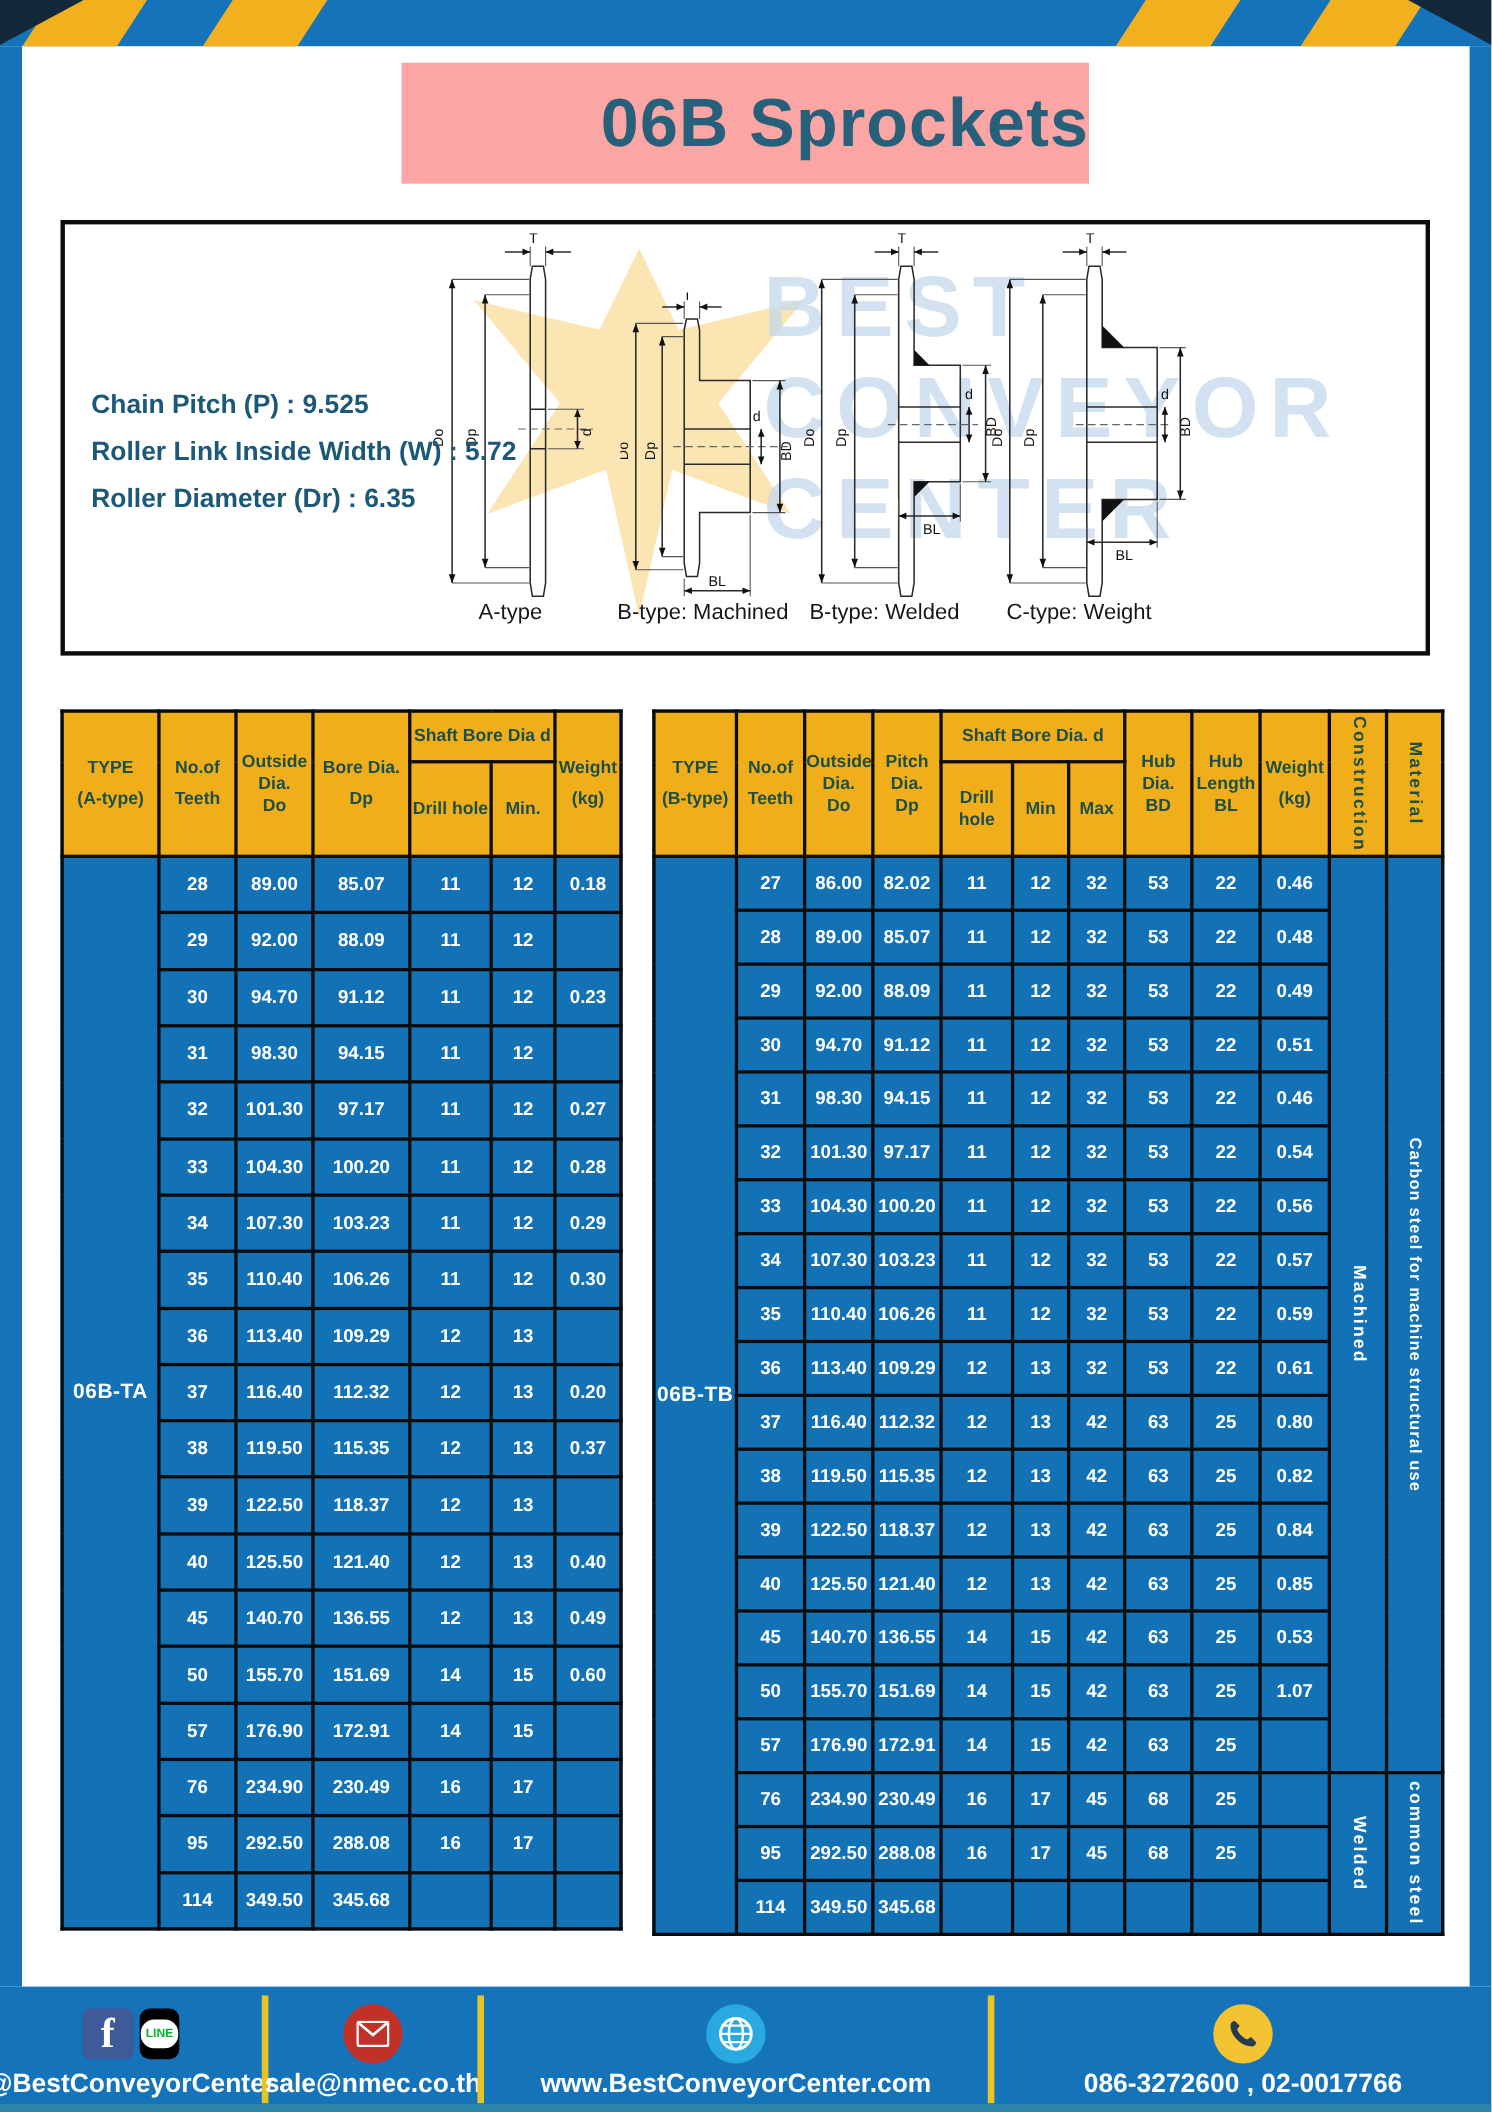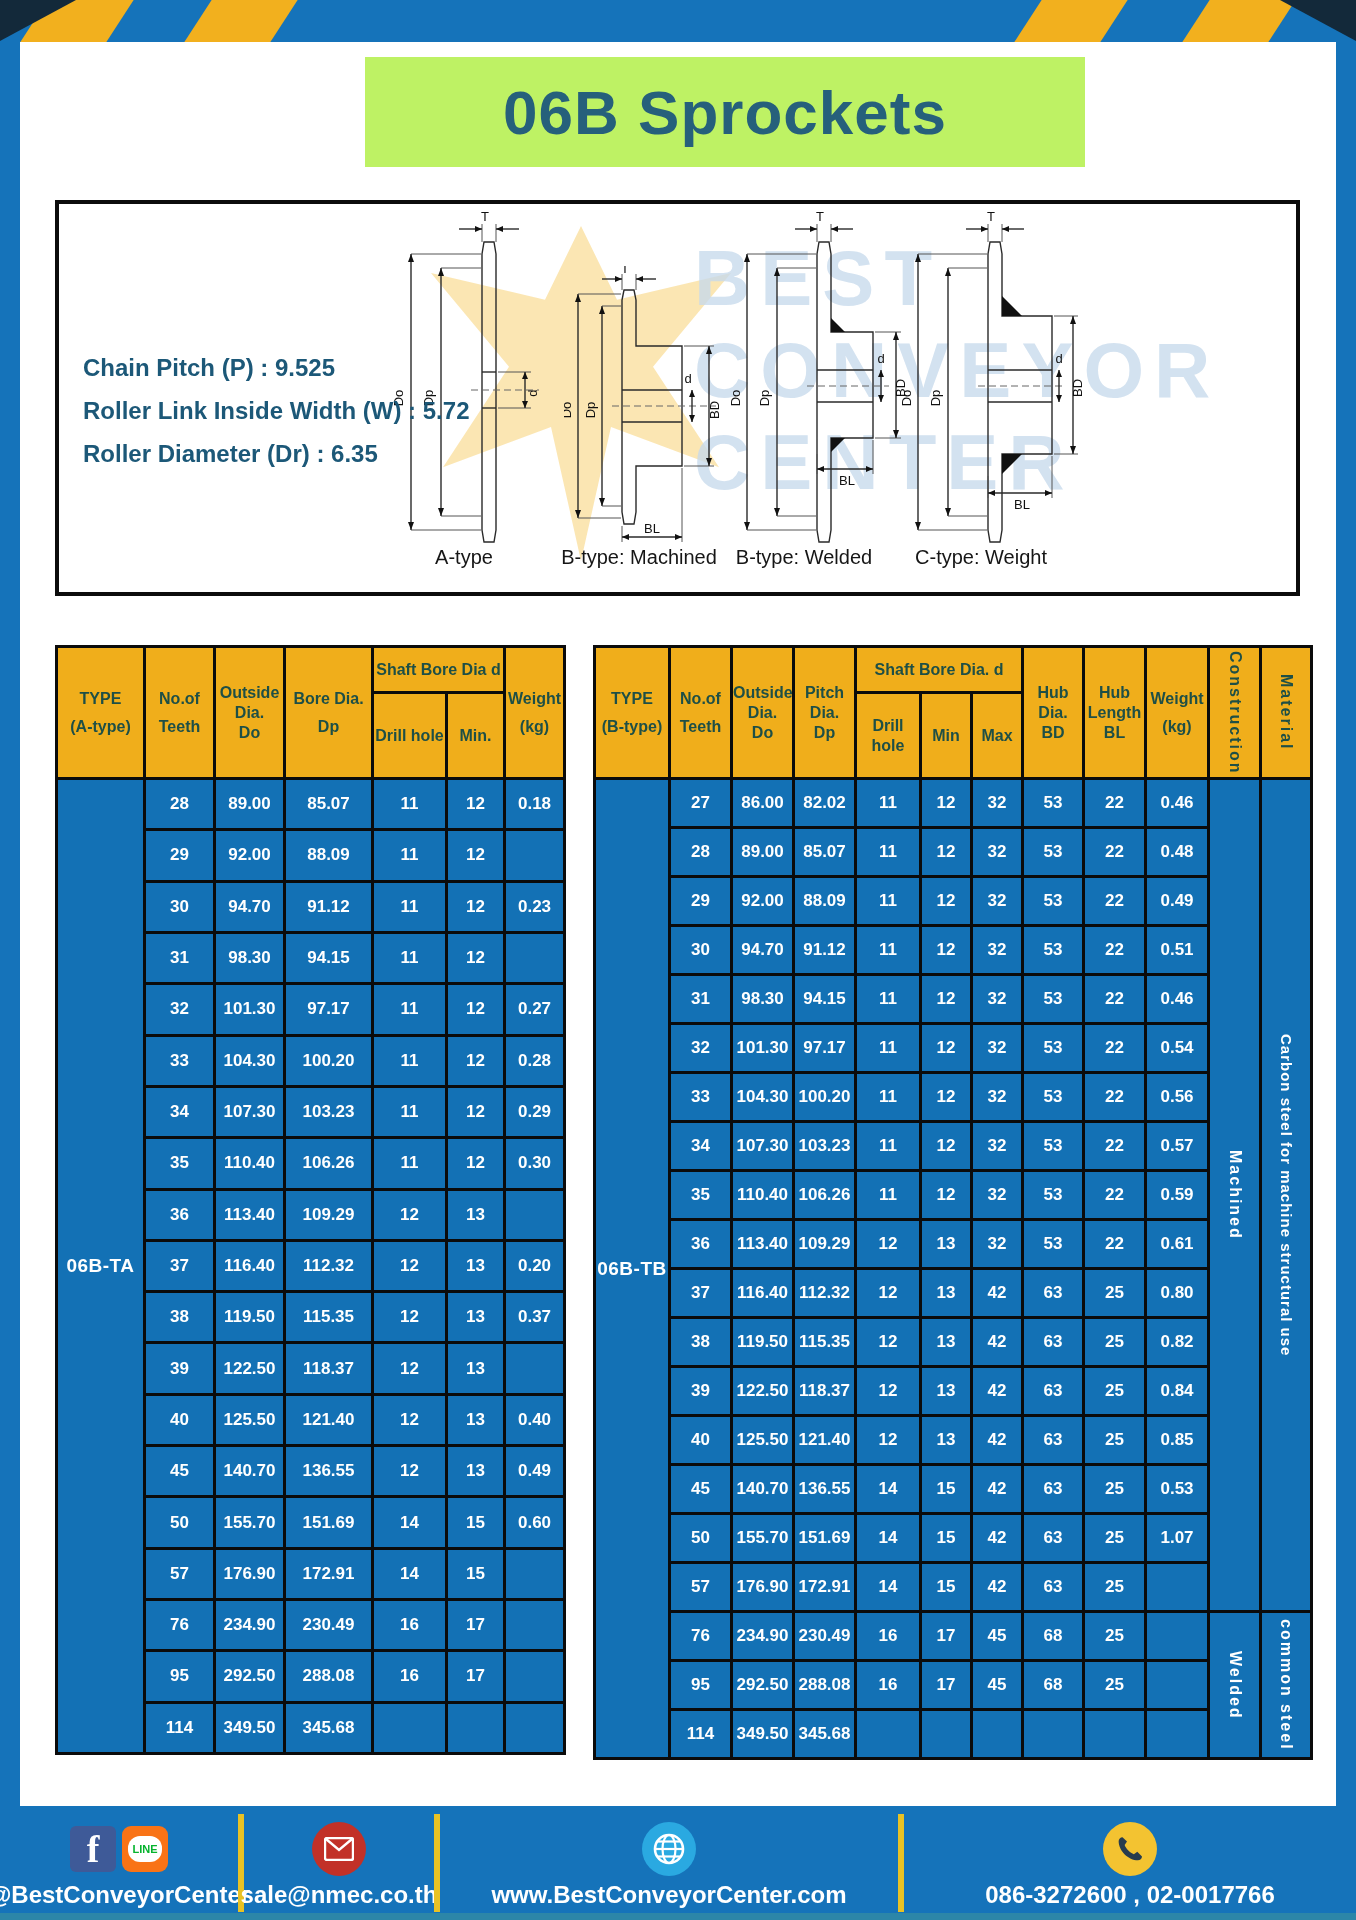--- a/index.html
+++ b/index.html
@@ -12,22 +12,22 @@
   .top-band { position:absolute; top:0; left:0; right:0; height:42px; background:#1573ba; overflow:hidden; z-index:5; }
   .side { position:absolute; top:42px; bottom:114px; width:20px; background:#1573ba; z-index:5; }
   .side.left { left:0; } .side.right { right:0; }
   .hz-stripe { position:absolute; top:-6px; height:54px; width:86px; background:#f2b01e; transform:skewX(-33deg); }
   .corner-dark { position:absolute; top:0; width:78px; height:42px; background:#13293a; }
   .corner-dark.l { left:-2px; clip-path:polygon(0 0, 100% 0, 0 100%); }
   .corner-dark.r { right:-2px; clip-path:polygon(0 0, 100% 0, 100% 100%); }
 
   
   .title-banner {
-    position:absolute; left:365px; top:57px; width:720px; height:110px;
-    background:#bef264; display:flex; align-items:center; justify-content:center; z-index:4;
+    position:absolute; left:365px; top:57px; width:625px; height:110px;
+    background:#fca5a5; display:flex; align-items:center; justify-content:flex-end; z-index:4;
   }
   .title-banner h1 { margin:0; font-size:62px; font-weight:800; color:#26607b; letter-spacing:1px; }
 
   
   .diagram-box {
     position:absolute; left:55px; top:200px; width:1245px; height:396px;
     background:#fff; border:4px solid #0c0c0c; box-sizing:border-box; z-index:4;
   }
   .wm-logo {
     position:absolute; left:372px; top:22px; width:300px; height:335px; opacity:.42; z-index:1;
@@ -74,21 +74,21 @@
     position:absolute; left:0; right:0; bottom:0; height:114px; background:#1573ba; z-index:6;
     display:flex; align-items:stretch;
   }
   .footer:after { content:""; position:absolute; left:0; right:0; bottom:0; height:7px; background:#2c86a8; }
   .f-sec { display:flex; flex-direction:column; align-items:center; justify-content:center; gap:4px; padding-top:4px; }
   .f-div { width:6px; background:#e9c224; margin:8px 0; }
   .f-text { color:#fff; font-weight:700; font-size:24px; white-space:nowrap; }
   .f-icons { display:flex; gap:6px; align-items:center; height:56px; }
   .icon-fb { width:46px; height:46px; background:#3e5a98; border-radius:6px; display:flex; align-items:center; justify-content:center;
              color:#fff; font-size:38px; font-weight:700; font-family:"Liberation Serif",serif; }
-  .icon-line { width:46px; height:46px; background:#f97316; border-radius:9px; display:flex; align-items:center; justify-content:center; }
+  .icon-line { width:36px; height:46px; background:#000000; border-radius:9px; display:flex; align-items:center; justify-content:center; }
   .icon-line .bubble { width:34px; height:26px; background:#fff; border-radius:12px; display:flex; align-items:center; justify-content:center;
                        color:#06b32e; font-size:11px; font-weight:800; }
   .icon-round { width:54px; height:54px; border-radius:50%; display:flex; align-items:center; justify-content:center; }
   .icon-mail  { background:#c23128; }
   .icon-globe { background:#2aa9e1; }
   .icon-phone { background:#f3c331; }
 </style>
 </head>
 <body>
 

